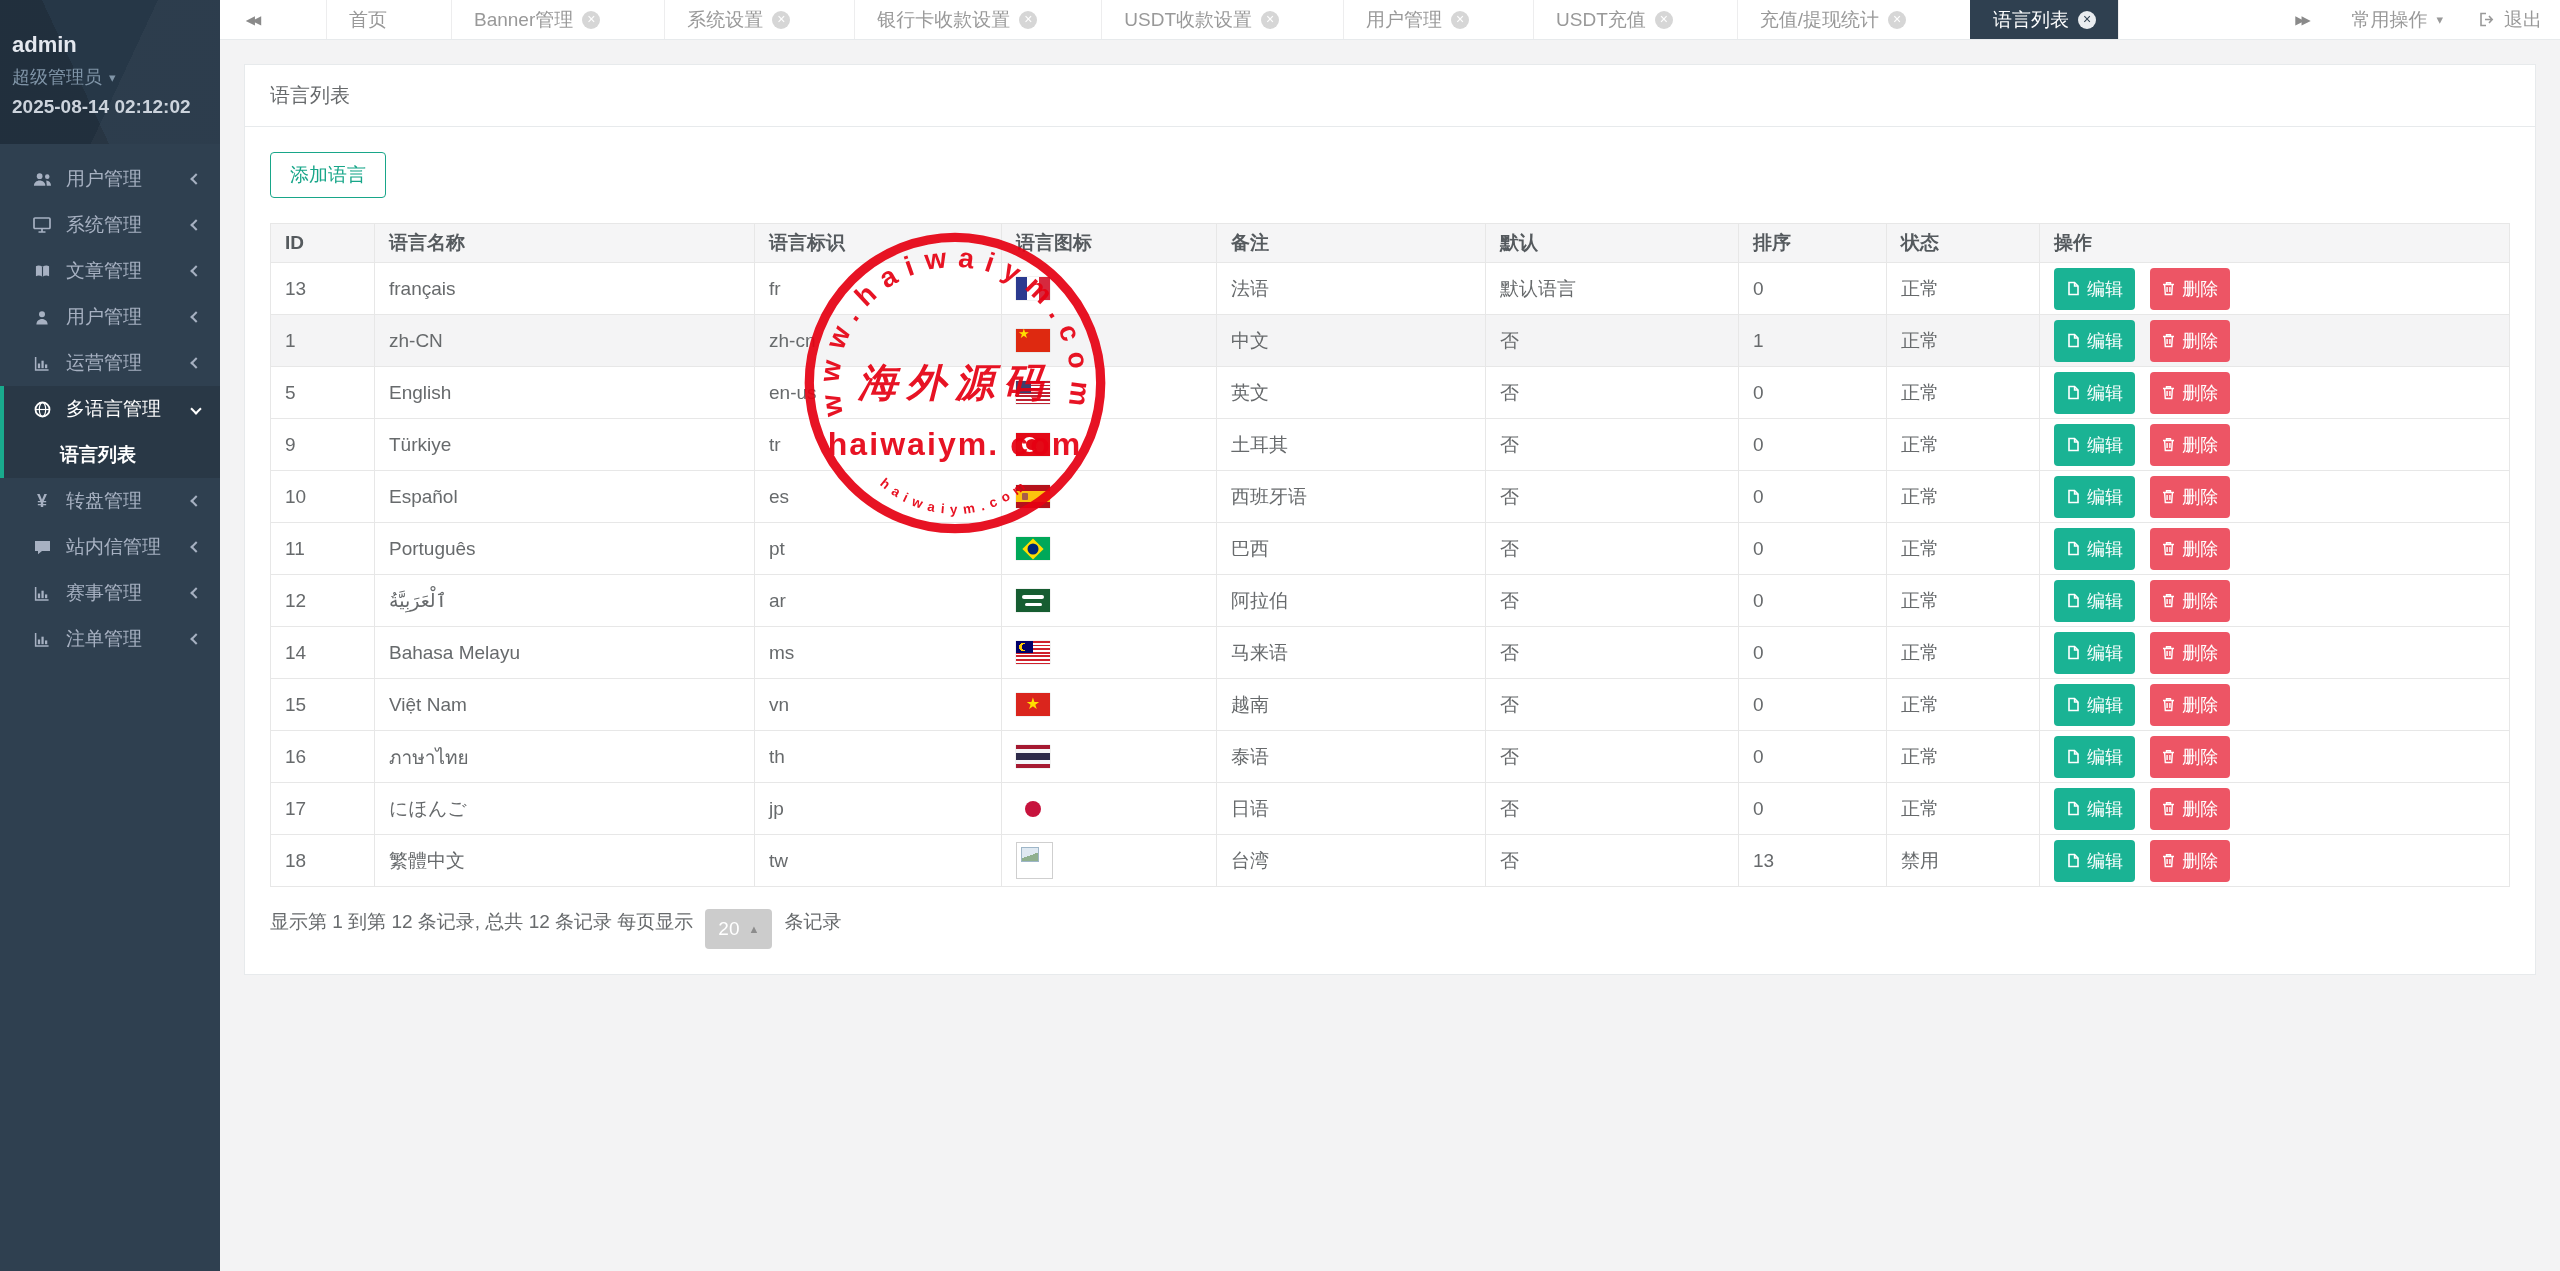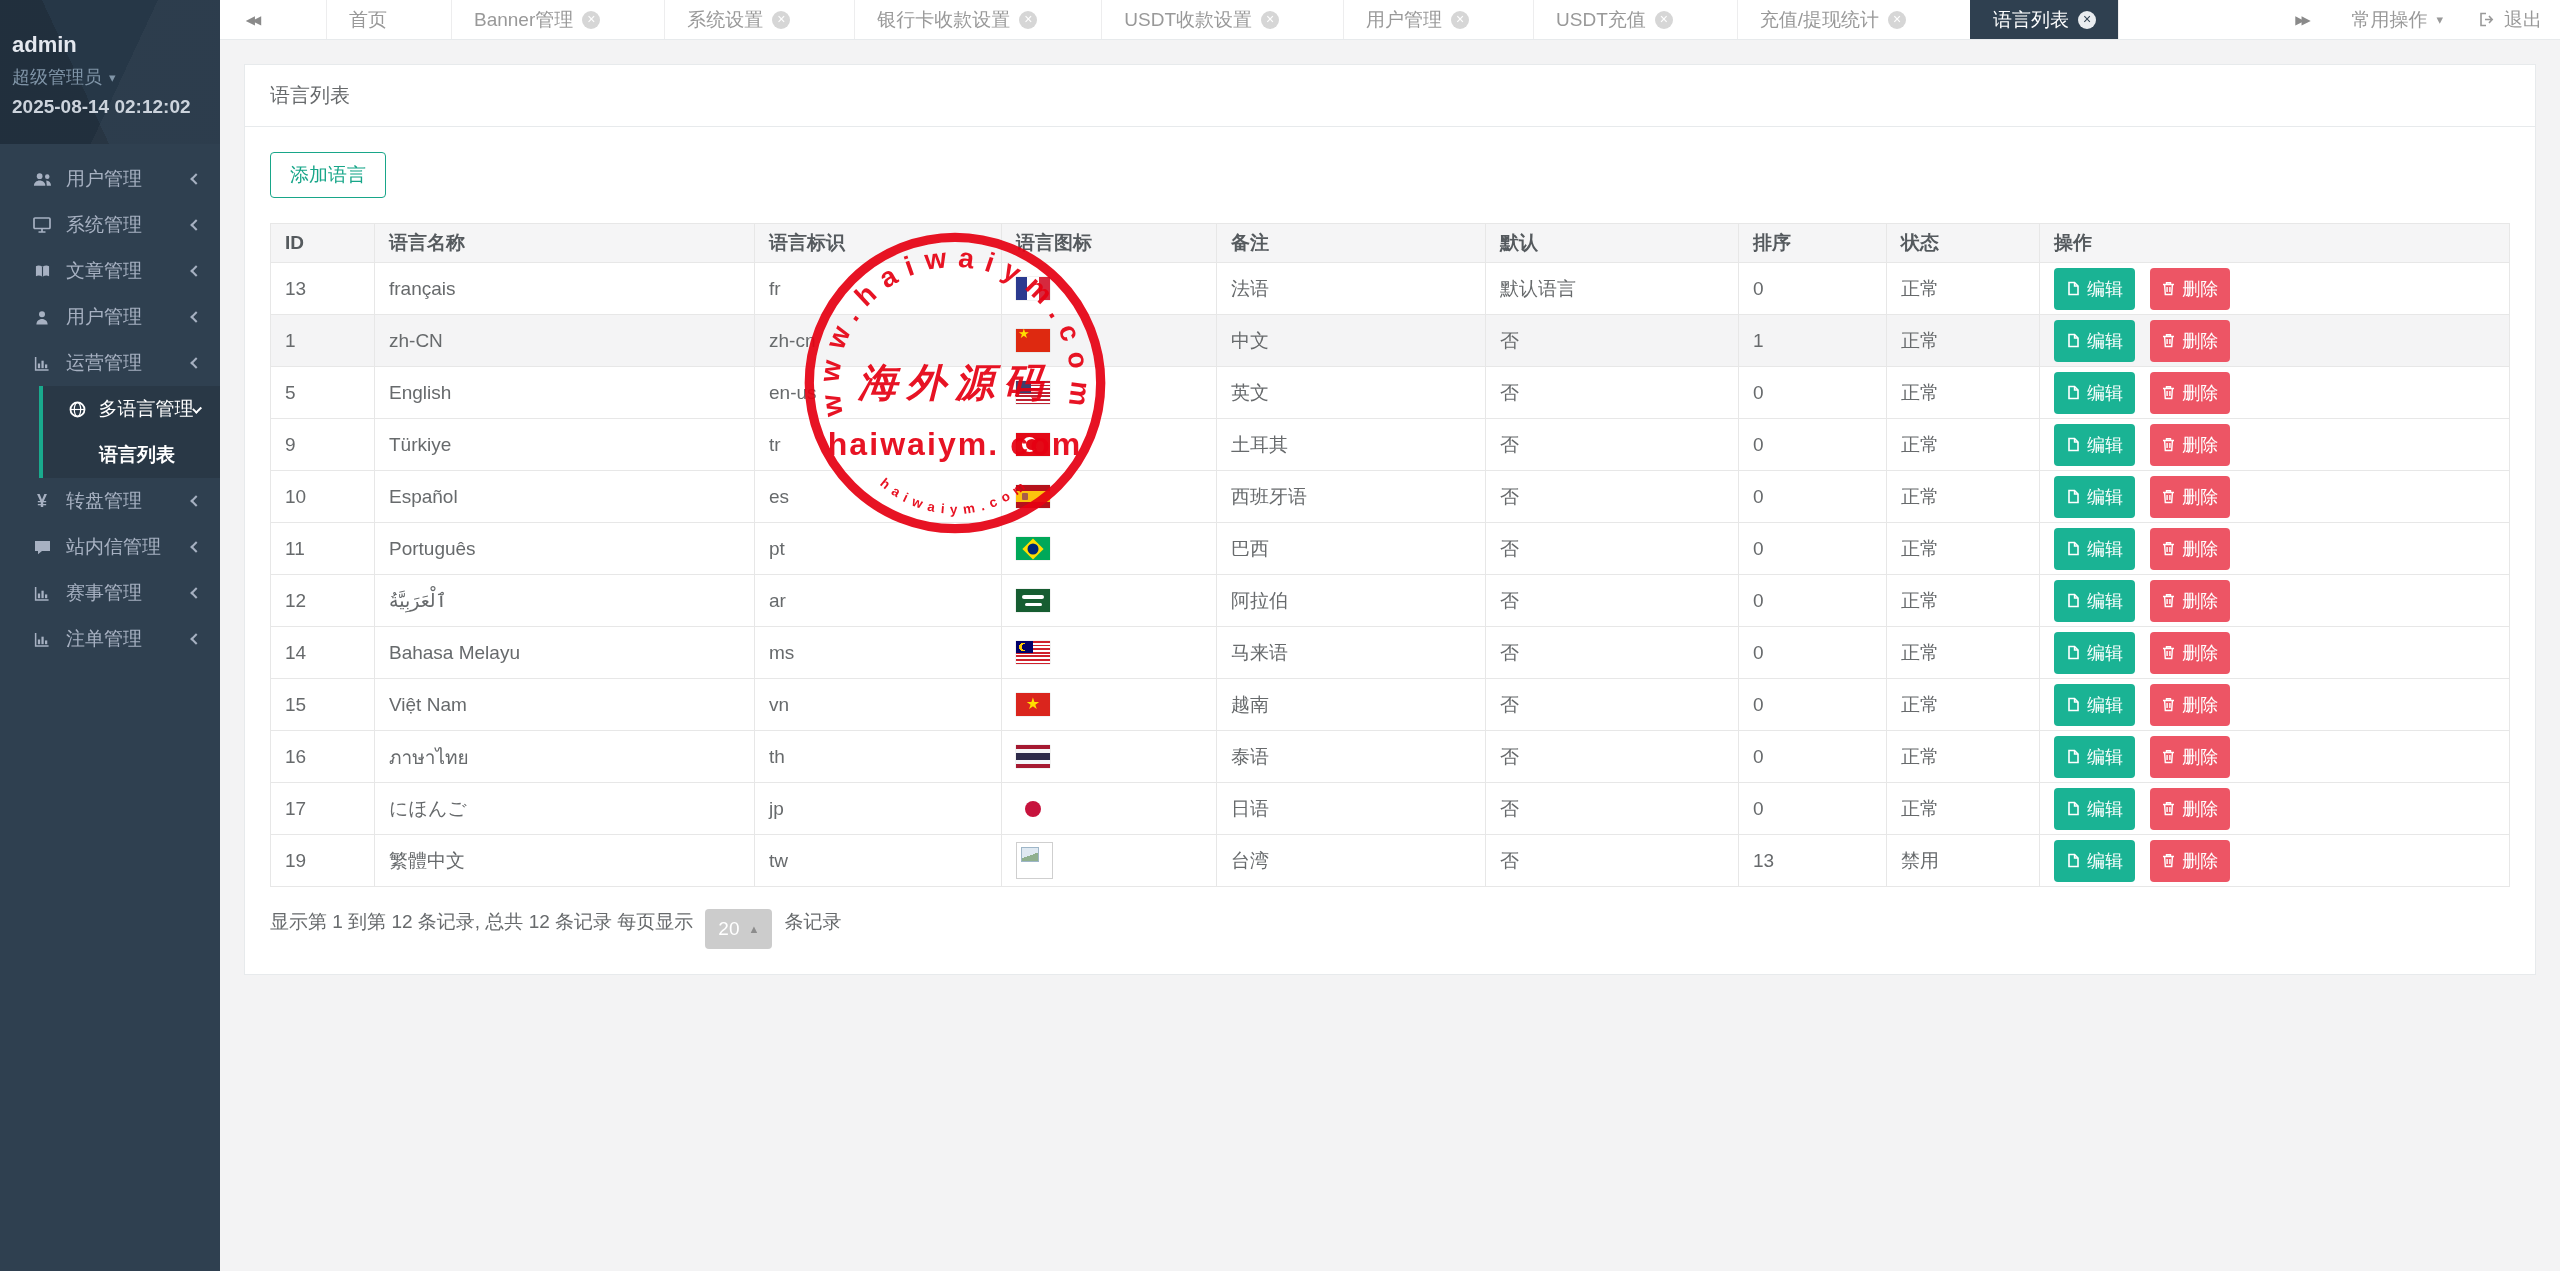--- a/index.html
+++ b/index.html
@@ -26,21 +26,21 @@
   .p-date { color:#ccd3dc; font-size:19px; font-weight:bold; }
 
   .nav { padding-top:12px; }
   .nav-item { position:relative; height:46px; display:flex; align-items:center; padding:0 20px 0 30px; color:#a7b1c2; font-size:19px; cursor:pointer; }
   .nav-item .mi { width:24px; margin-right:12px; display:inline-flex; justify-content:center; align-items:center; color:#a7b1c2; }
   .nav-item .mi svg { display:block; }
   .nav-item .lbl { flex:1; white-space:nowrap; }
   .yen-glyph { font-size:18px; font-weight:bold; }
   .chev { width:8px; height:8px; border-top:2px solid #a7b1c2; border-left:2px solid #a7b1c2; transform:rotate(-45deg); }
   .chev.down { border:none; border-bottom:2px solid #fff; border-right:2px solid #fff; transform:rotate(45deg); }
-  .nav-group.active { background:#293846; border-left:4px solid #19aa8d;margin-left:39px; }
+  .nav-group.active { background:#293846; border-left:4px solid #19aa8d; }
   .nav-group.active > .nav-item { padding-left:26px; color:#ffffff; }
   .nav-group.active > .nav-item .mi { color:#ffffff; }
   .sub-item { height:46px; display:flex; align-items:center; padding-left:56px; color:#fff; font-weight:bold; font-size:19px; cursor:pointer; }
 
   
   .topbar { position:absolute; left:220px; top:0; right:0; height:40px; background:#fff; display:flex; align-items:stretch; border-bottom:1px solid #e7eaec; z-index:4; }
   .scroll-btn { width:64px; display:flex; align-items:center; justify-content:center; color:#8a8a8a; cursor:pointer; flex:0 0 auto; }
   .dbl-arrow { font-size:12px; letter-spacing:-3px; }
   .tabs { display:flex; align-items:stretch; }
   .tab { display:flex; align-items:center; gap:9px; padding:0 22px; color:#999; font-size:19px; background:#fff; border-left:1px solid #ededee; cursor:pointer; white-space:nowrap;margin-left:42px; }
@@ -676,21 +676,21 @@
           <svg width="13" height="15" viewBox="0 0 13 15">
                       <path d="M1 3.5h11M4.5 3.5V1.8h4v1.7M2.6 3.5l.7 10h6.4l.7-10M5.1 6v5M7.9 6v5" stroke="#fff" stroke-width="1.4" fill="none"></path>
                     </svg>
         </span>
         <span>删除</span>
       </button>
     </td>
   </tr>
 
   <tr>
-    <td>19</td>
+    <td>18</td>
     <td>繁體中文</td>
     <td>tw</td>
     <td><span class="flag f-broken-image"></span></td>
     <td>台湾</td>
     <td>否</td>
     <td>13</td>
     <td>禁用</td>
     <td class="op-cell">
       <button class="btn btn-edit">
         <span>

